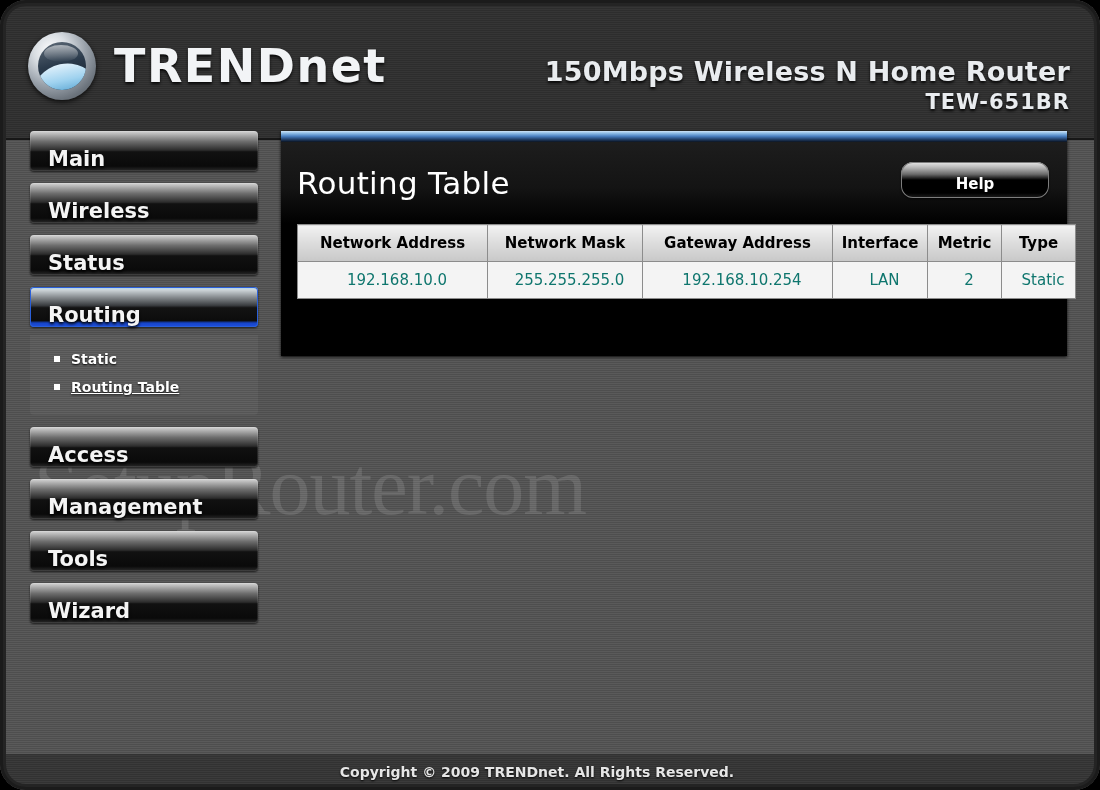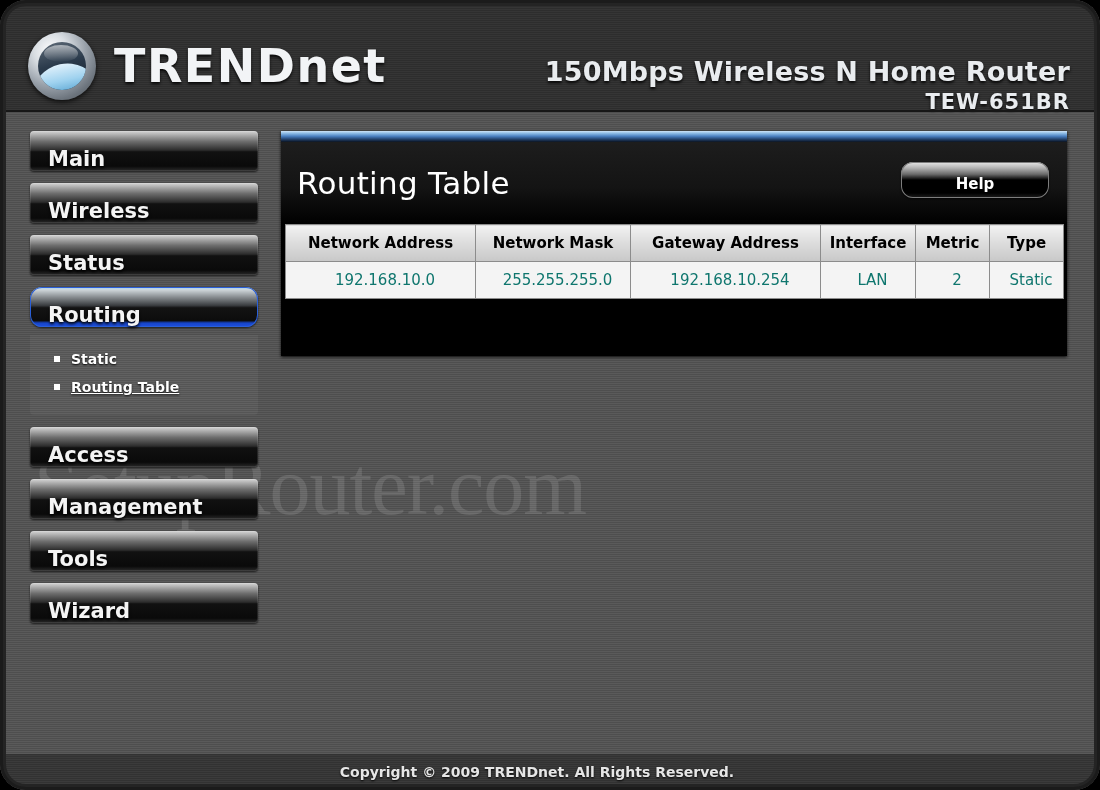--- a/index.html
+++ b/index.html
@@ -31,21 +31,21 @@
     box-shadow:
       inset 0 0 0 3px #1b1b1b,
       inset 0 0 0 6px #242424;
     pointer-events:none;
     z-index:60;
   }
 
   
   #header {
     position:absolute; left:0; top:0;
-    width:1100px; height:112px;
+    width:1100px; height:140px;
     background:
       repeating-linear-gradient(
         to bottom,
         #2d2d2d 0px, #2d2d2d 1px,
         #353535 1px, #353535 2px
       );
     z-index:10;
   }
   #header::after{
     content:""; position:absolute; left:0; right:0; bottom:0;
@@ -128,21 +128,20 @@
     margin-left:18px;
     font-size:21px; font-weight:bold; color:#f4f4f4;
     font-family:"DejaVu Sans", sans-serif;
     text-shadow:0 2px 3px rgba(0,0,0,.95);
   }
   .nav-btn.active {
     background:linear-gradient(to bottom,
         #9fd4f5 0%, #cfd6da 7%, #8d9296 24%, #3a3d40 46%,
         #131313 52%, #0c0c0c 84%, #1645c8 90%, #1f4fe0 100%);
     box-shadow:0 1px 2px rgba(0,0,0,.7), inset 0 0 0 1px #2a5fd8;
-    border-radius:12px;
   }
 
   #submenu {
     margin:-4px 0 12px 0;
     padding:10px 0 14px 0;
     background:rgba(255,255,255,0.045);
     border-radius:0 0 4px 4px;
   }
   .sub-item {
     display:flex; align-items:center;
@@ -196,21 +195,21 @@
     cursor:pointer;
   }
   #help-btn .lbl {
     font-size:15px; font-weight:bold; color:#ffffff;
     font-family:"DejaVu Sans", sans-serif;
     text-shadow:0 1px 2px rgba(0,0,0,.95);
     margin-top:7px;
   }
 
   
-  #table-wrap { padding:0 4px; }
+  #table-wrap { padding:0 16px; }
   table.rt {
     border-collapse:collapse;
     width:778px;
     table-layout:fixed;
     font-family:"DejaVu Sans", sans-serif;
   }
   table.rt th, table.rt td {
     border:1px solid #8c8c8c;
     height:37px;
     font-size:15px;

